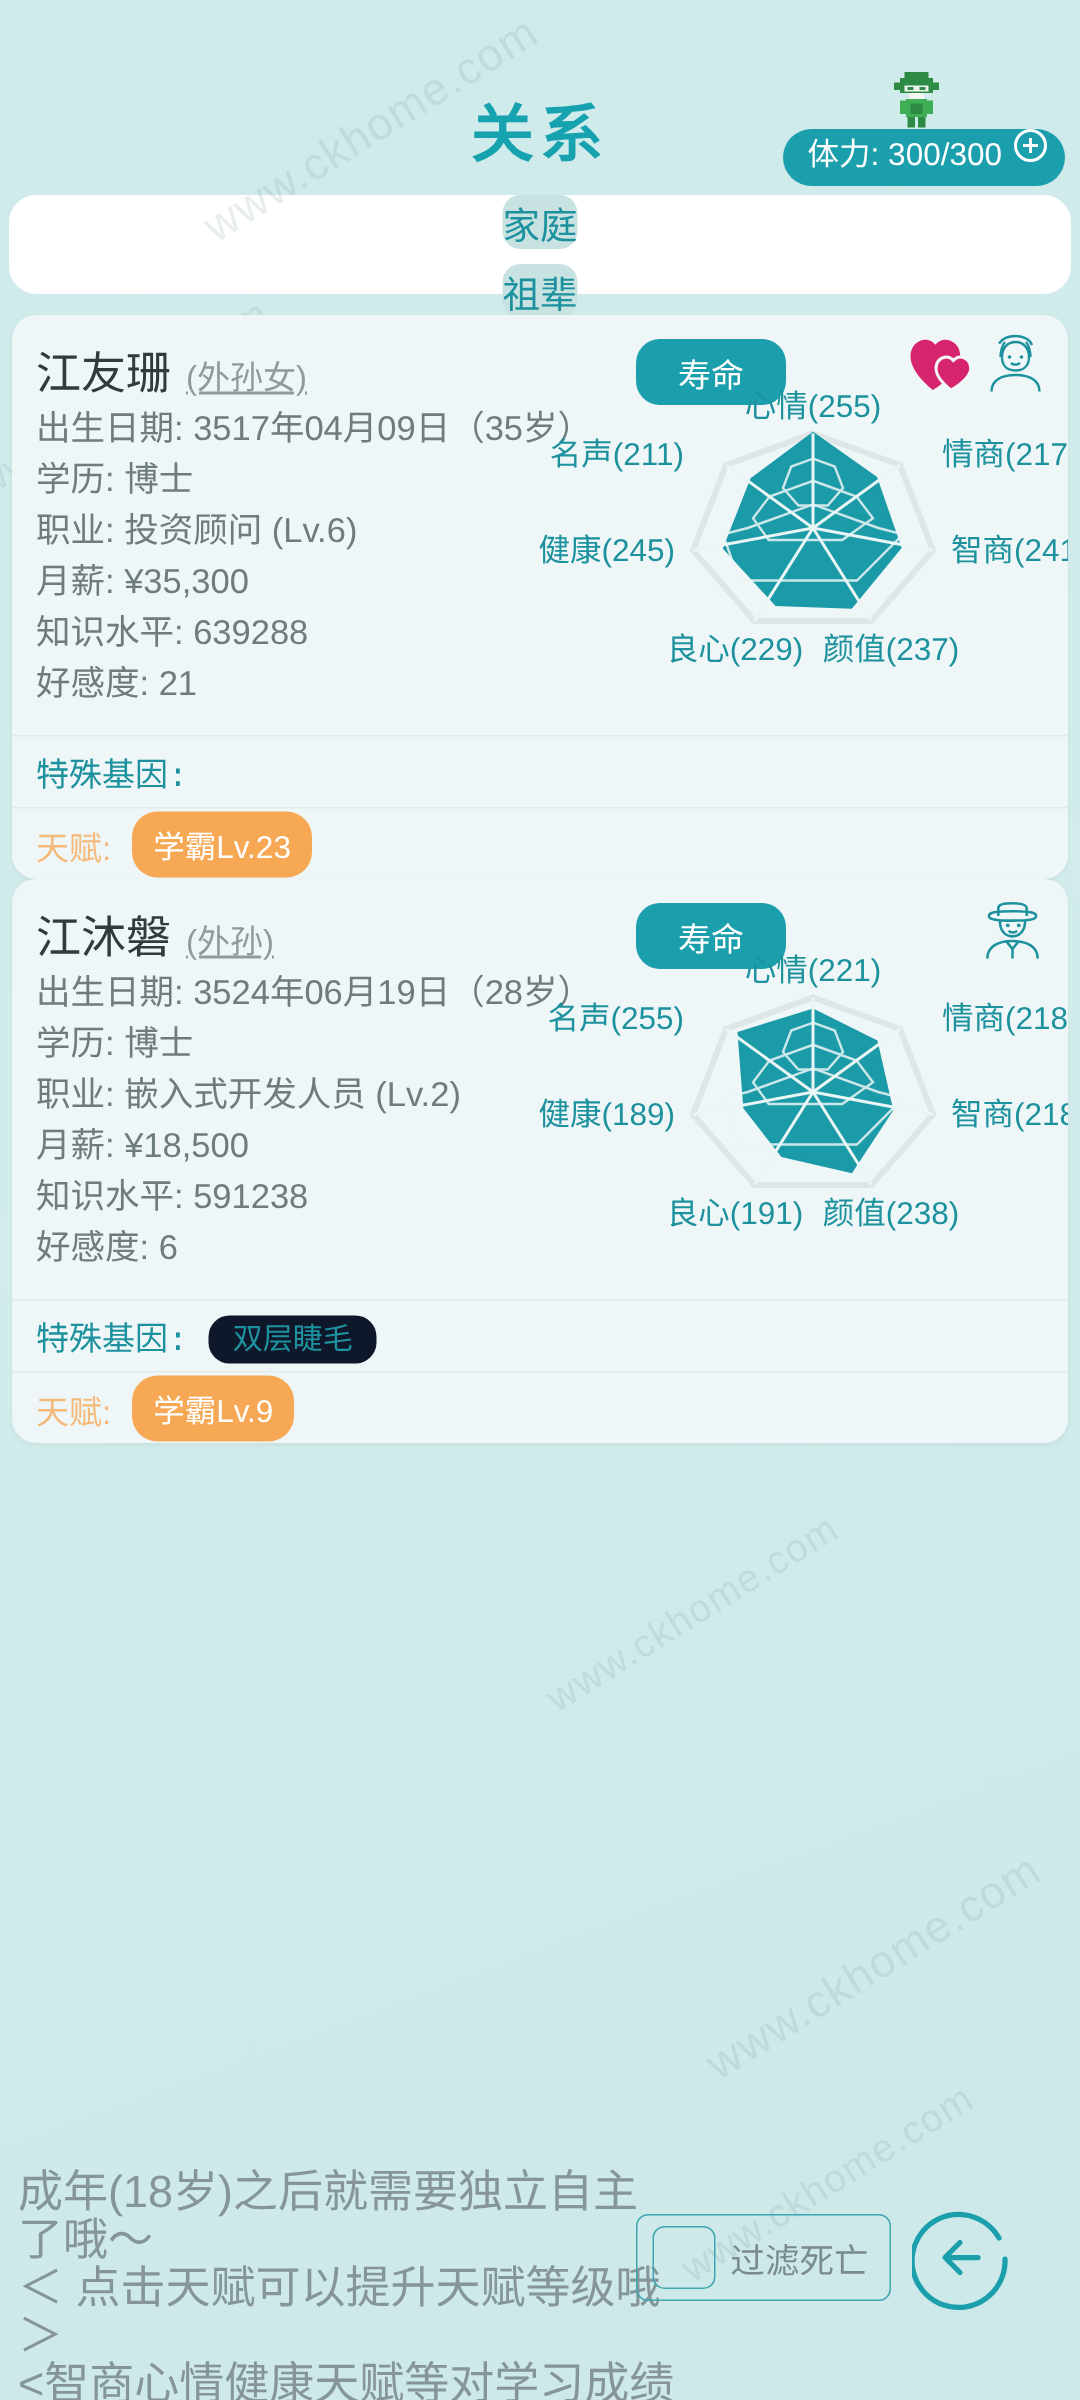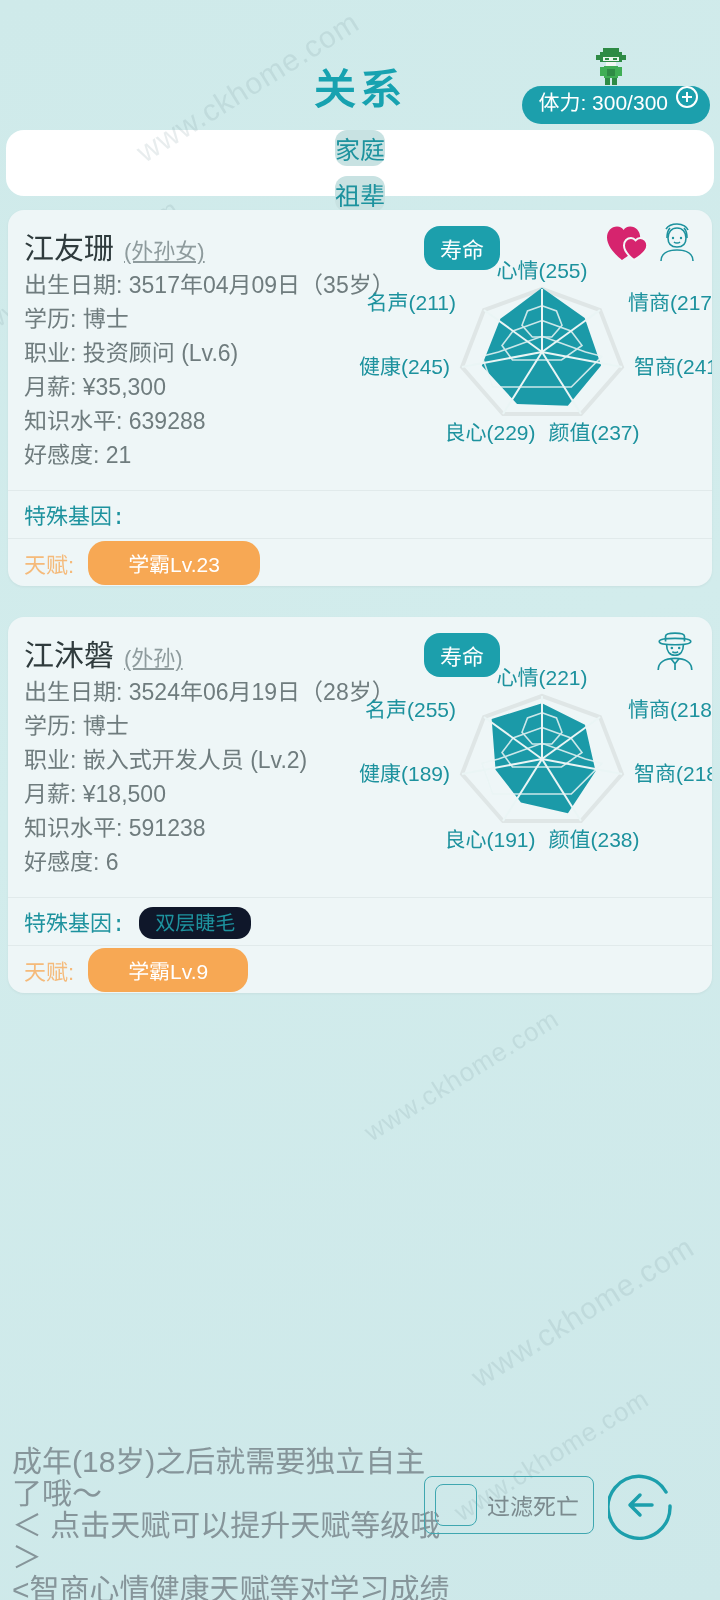--- a/index.html
+++ b/index.html
@@ -104,21 +104,21 @@
   }
   .tab.active {
     background: #b91c1c;
     color: #ffffff;
   }
   .tab.wide { flex: 1.18 1 auto; }
 
   
   .cards { margin-top: 14px; }
   .card {
-    margin: 0 8px 31px 8px;
+    margin: 0 8px 0 8px;
     background: #eef6f7;
     border-radius: 16px;
     overflow: hidden;
     box-shadow: 0 1px 3px rgba(0,0,0,0.05);
     position: relative;
   }
   .card-main {
     position: relative;
     padding: 14px 16px 18px 16px;
     min-height: 248px;
@@ -143,21 +143,21 @@
     line-height: 34px;
     white-space: nowrap;
   }
   .life-badge {
     position: absolute;
     left: 416px; top: 16px;
     background: #1c9fac;
     color: #ffffff;
     font-size: 22px;
     border-radius: 16px;
-    padding: 6px 16px;
+    padding: 6px 28px;
     text-align: right;
   }
   .card-icons {
     position: absolute;
     right: 16px; top: 12px;
     display: flex;
     align-items: center;
     gap: 6px;
   }
   .radar-wrap {
@@ -187,21 +187,21 @@
     font-size: 20px;
     border-radius: 14px;
     padding: 5px 16px;
   }
   .talent-label { font-size: 22px; color: #f5ba7a; text-align: center; }
   .talent-chip {
     background: #f7a854;
     color: #ffffff;
     font-size: 21px;
     border-radius: 17px;
-    padding: 7px 40px;
+    padding: 7px 14px;
   }
 
   
   .footer {
     position: absolute;
     left: 0; right: 0; bottom: 0;
     height: 170px;
   }
   .hints {
     position: absolute;

